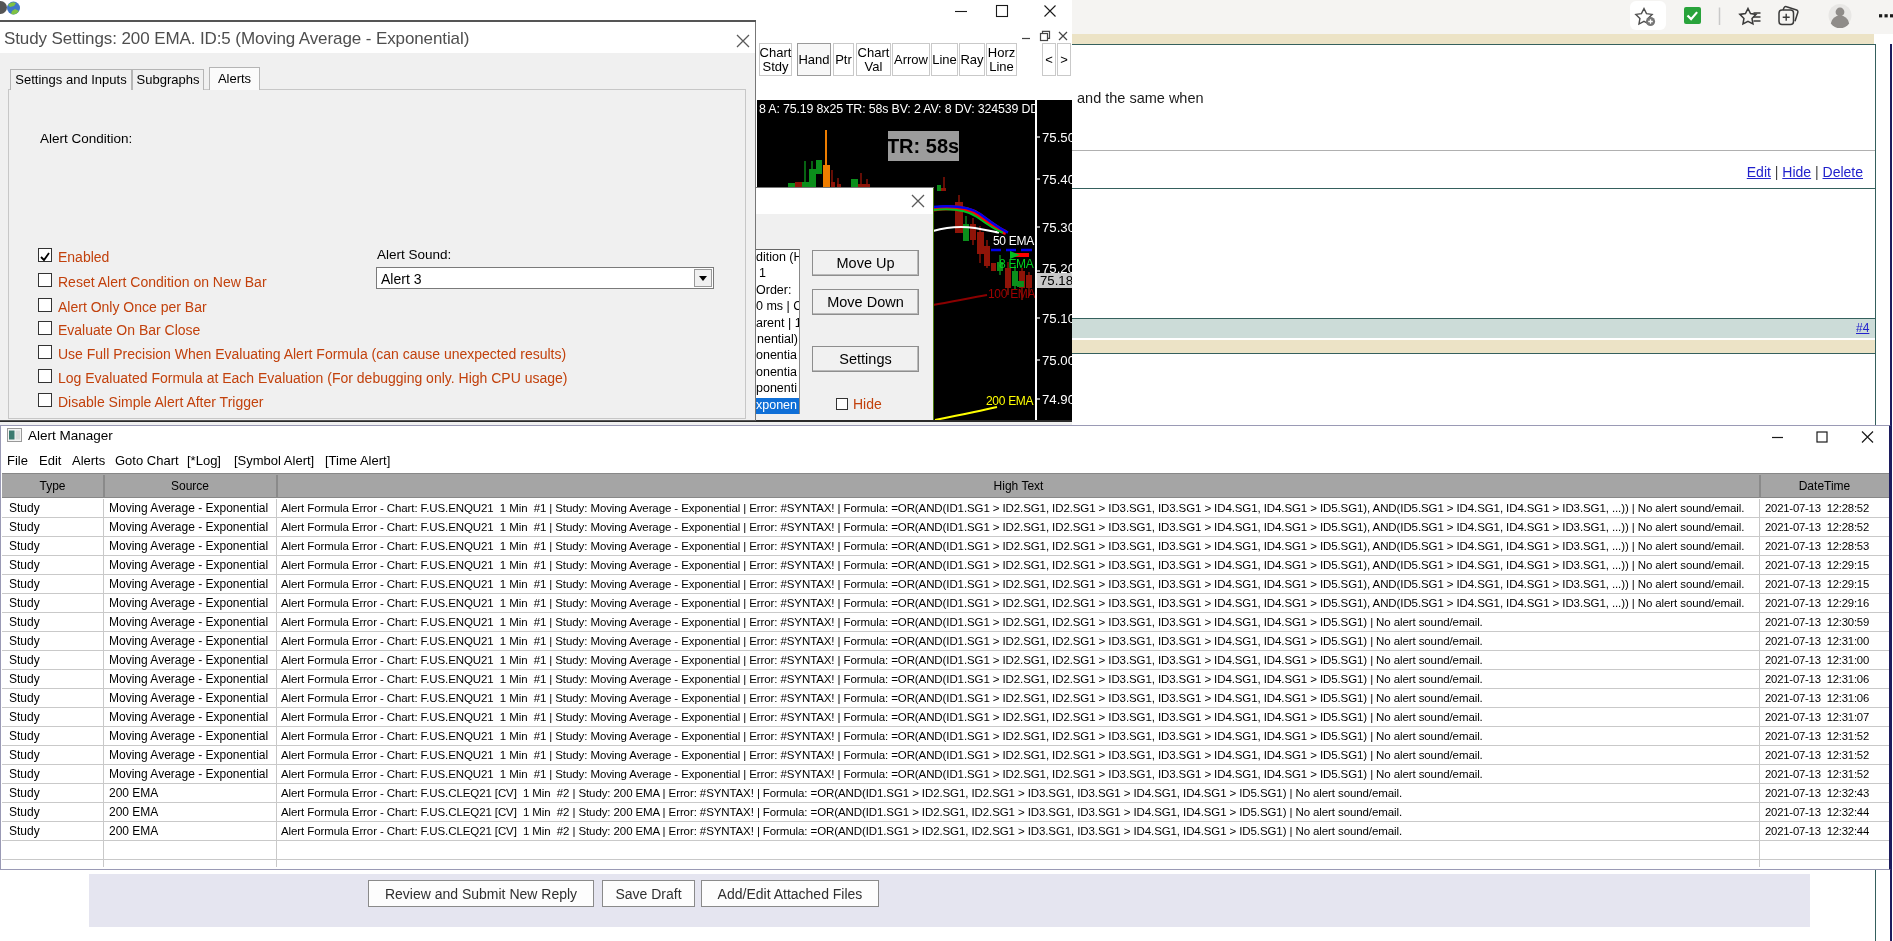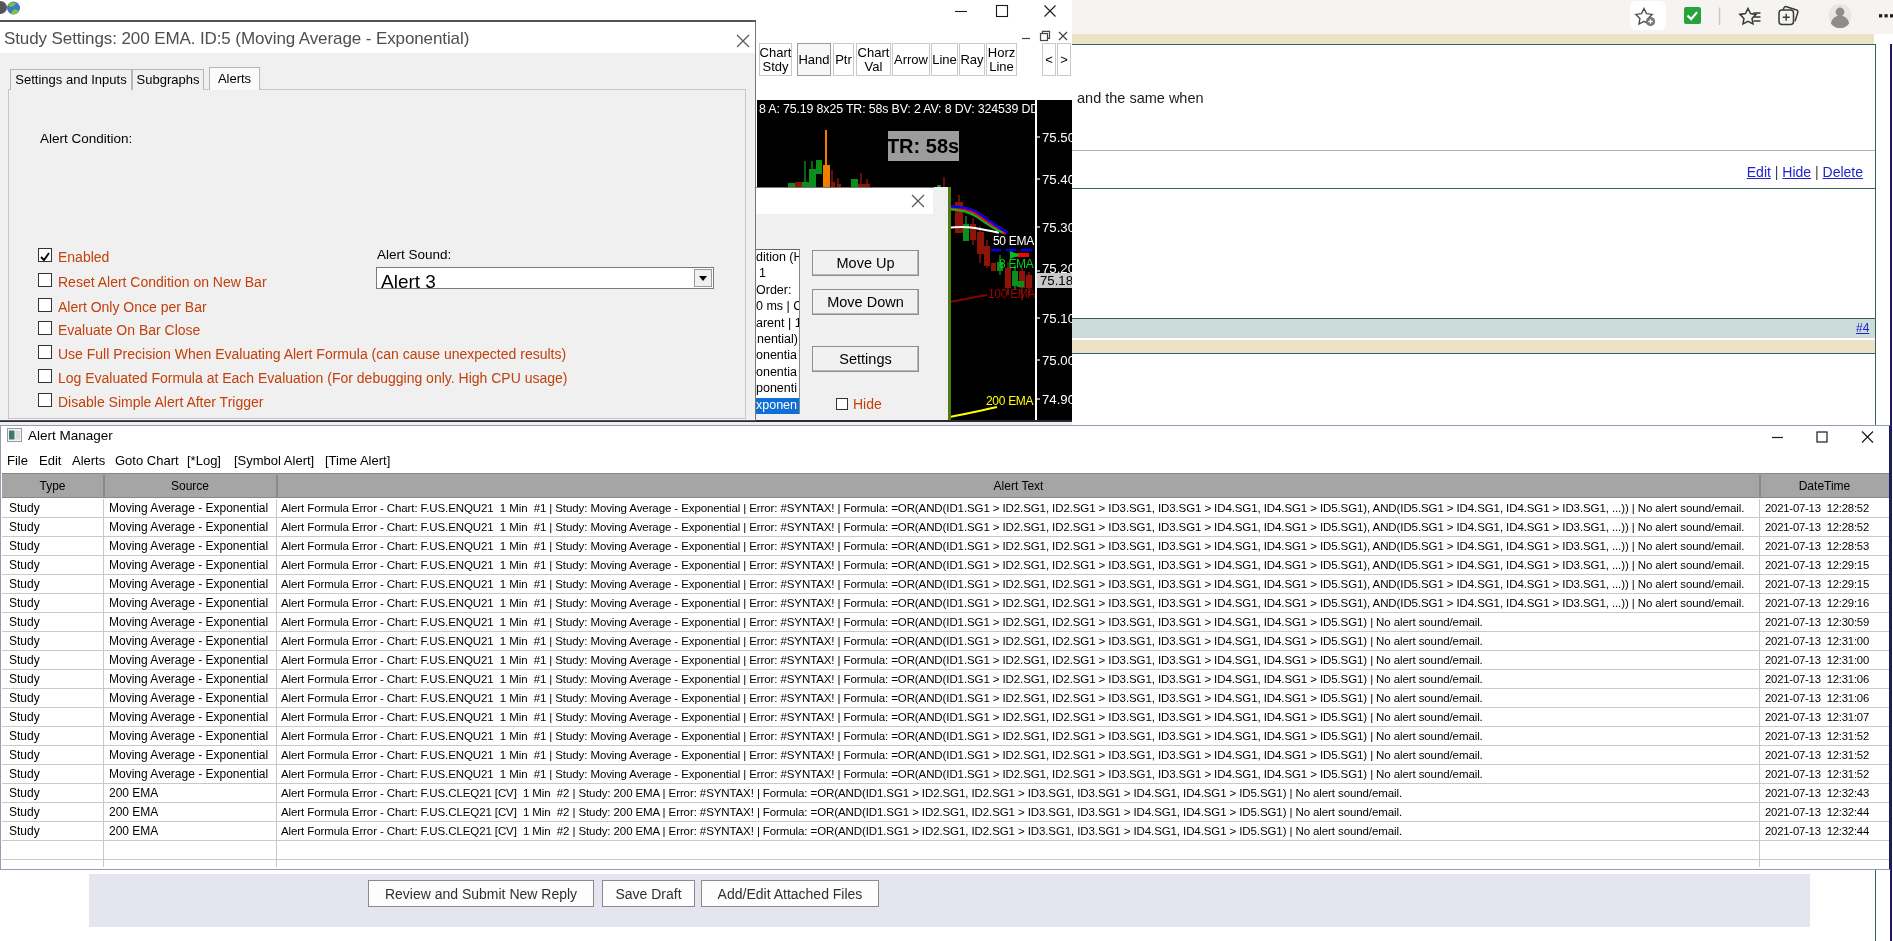--- a/index.html
+++ b/index.html
@@ -195,21 +195,21 @@
       <line x1="280" y1="299" x2="285" y2="299"></line>
     </g>
     <rect x="282" y="173" width="35" height="15" fill="#c8c8c8"></rect>
     <text x="285" y="185" fill="#000" font-size="13.2">75.18</text>
   </svg>
 
   <div class="a" style="left:0;top:420px;width:1072px;height:2px;background:#2a2a2a;"></div>
   <div class="a" style="left:0;top:422px;width:1072px;height:4px;background:#f0f0f0;"></div>
 </div>
 
-<div class="a" id="studies" style="left:756px;top:187px;width:195px;height:233px;background:#f0f0f0;border-right:3px solid #4d7c0f;">
+<div class="a" id="studies" style="left:756px;top:187px;width:178px;height:233px;background:#f0f0f0;border-right:1px solid #4d7c0f;">
   <div class="a" style="left:0;top:0;width:177px;height:27px;background:#fff;"></div>
   <div class="a" style="left:0;top:0;width:178px;height:1px;background:#777;"></div>
   <svg class="a" style="left:154px;top:6px;" width="16" height="16" viewBox="0 0 16 16">
     <path d="M2 2 l12 12 M14 2 l-12 12" stroke="#5a5a5a" stroke-width="1.3"></path>
   </svg>
 
   <div class="a" style="left:-1px;top:62px;width:45px;height:165px;background:#fff;border-top:1px solid #666;border-right:1px solid #888;overflow:hidden;font-size:12.5px;color:#000;">
     <div style="height:16.4px;padding-left:1px;white-space:nowrap;overflow:hidden;">dition (H</div>
     <div style="height:16.4px;padding-left:4px;white-space:nowrap;overflow:hidden;">1</div>
     <div style="height:16.4px;padding-left:1px;white-space:nowrap;overflow:hidden;">Order:</div>
@@ -255,21 +255,21 @@
   <div class="cklb" style="left:58px;top:302px;">Evaluate On Bar Close</div>
   <div class="ck" style="left:38px;top:325px;"></div>
   <div class="cklb" style="left:58px;top:326px;">Use Full Precision When Evaluating Alert Formula (can cause unexpected results)</div>
   <div class="ck" style="left:38px;top:349px;"></div>
   <div class="cklb" style="left:58px;top:350px;">Log Evaluated Formula at Each Evaluation (For debugging only. High CPU usage)</div>
   <div class="ck" style="left:38px;top:373px;"></div>
   <div class="cklb" style="left:58px;top:374px;">Disable Simple Alert After Trigger</div>
 
   <div class="a" style="left:377px;top:227px;font-size:13.5px;">Alert Sound:</div>
   <div class="a" style="left:376px;top:247px;width:338px;height:22px;background:#fff;border:1px solid #7a7a7a;">
-    <div class="a" style="left:4px;top:3px;font-size:19px;">Alert 3</div>
+    <div class="a" style="left:4px;top:3px;font-size:14px;">Alert 3</div>
     <div class="a" style="right:1px;top:1px;width:18px;height:18px;background:#f0f0f0;border:1px solid #999;">
       <svg width="16" height="16">
           <path d="M4 6 l4 5 4 -5 z" fill="#000"></path>
         </svg>
     </div>
   </div>
 </div>
 
 <div class="a" id="alertmgr" style="left:0;top:425px;width:1891px;height:445px;background:#fff;border:1px solid #9a9ab5;border-right:2px solid #1c1c5e;">
   <svg class="a" style="left:6px;top:2px;" width="15" height="14" viewBox="0 0 15 14">
@@ -294,21 +294,21 @@
     <span class="a" style="left:186px;top:5px;">[*Log]</span>
     <span class="a" style="left:233px;top:5px;">[Symbol Alert]</span>
     <span class="a" style="left:324px;top:5px;">[Time Alert]</span>
   </div>
 
   <div class="a" id="amtable" style="left:1px;top:47px;width:1887px;height:394px;overflow:hidden;font-size:12px;">
 
     <div class="a" style="left:0;top:0;width:100%;height:25px;background:#a5a5a5;border-top:1px solid #888;border-bottom:1px solid #888;">
       <span class="a" style="left:0;top:5px;width:101px;text-align:center;">Type</span>
       <span class="a" style="left:102px;top:5px;width:172px;text-align:center;">Source</span>
-      <span class="a" style="left:275px;top:5px;width:1483px;text-align:center;">Alert Text</span>
+      <span class="a" style="left:275px;top:5px;width:1483px;text-align:center;">High Text</span>
       <span class="a" style="left:1758px;top:5px;width:129px;text-align:center;">DateTime</span>
       <span class="a" style="left:101px;top:1px;width:2px;height:23px;background:#8a8a8a;"></span>
       <span class="a" style="left:274px;top:1px;width:2px;height:23px;background:#8a8a8a;"></span>
       <span class="a" style="left:1757px;top:1px;width:2px;height:23px;background:#8a8a8a;"></span>
     </div>
     <div id="rows" class="a" style="left:0;top:26px;width:100%;">
         <div class="a" style="left:0;top:0px;width:100%;height:19px;border-bottom:1px solid #c9c9c9;">
     <span class="a" style="left:7px;top:2px;">Study</span>
     <span class="a" style="left:107px;top:2px;">Moving Average - Exponential</span>
     <span class="a" style="left:279px;top:3px;width:1477px;overflow:hidden;white-space:nowrap;font-size:11.5px;letter-spacing:-0.1px;">Alert Formula Error - Chart: F.US.ENQU21&nbsp; 1 Min&nbsp; #1 | Study: Moving Average - Exponential | Error: #SYNTAX! | Formula: =OR(AND(ID1.SG1 &gt; ID2.SG1, ID2.SG1 &gt; ID3.SG1, ID3.SG1 &gt; ID4.SG1, ID4.SG1 &gt; ID5.SG1), AND(ID5.SG1 &gt; ID4.SG1, ID4.SG1 &gt; ID3.SG1, ...)) | No alert sound/email.</span>

